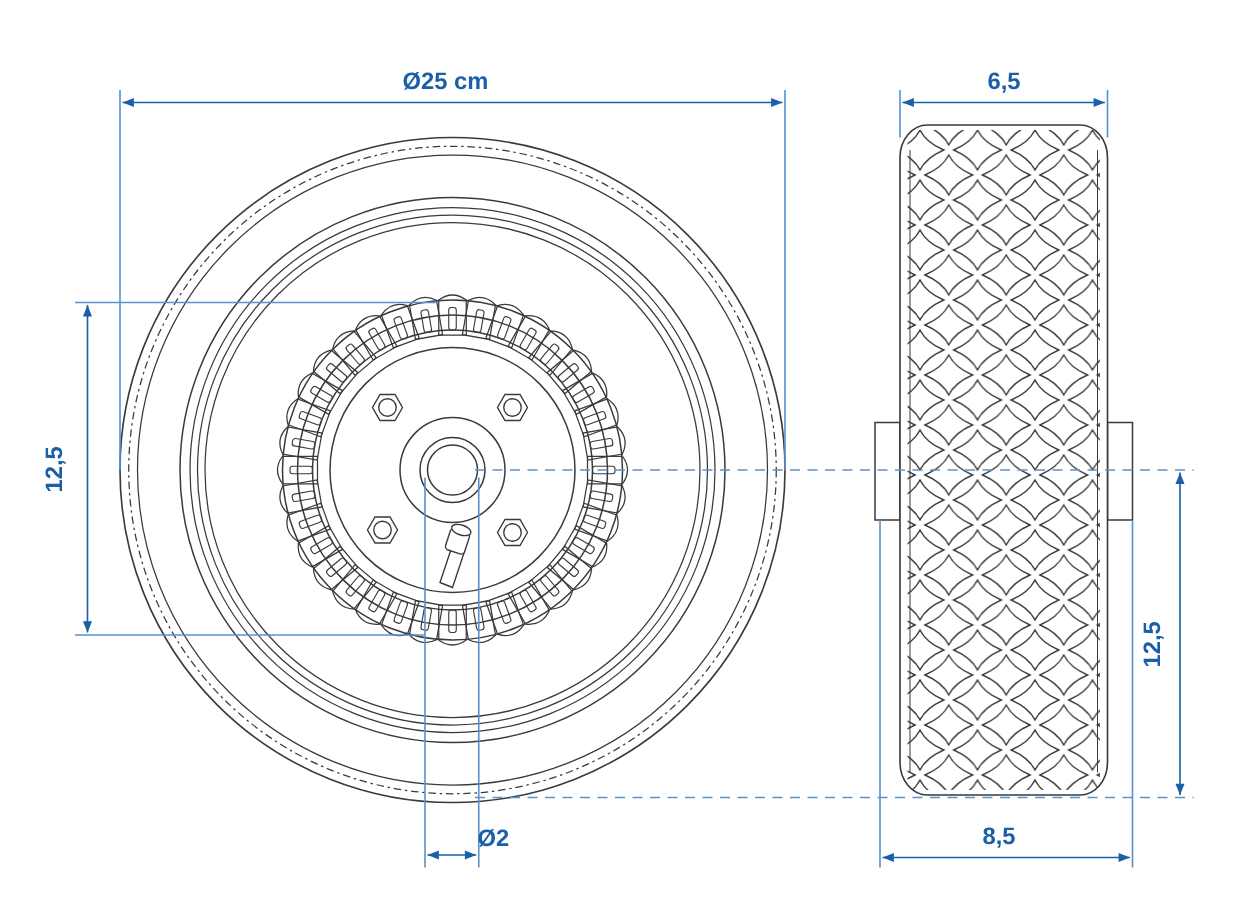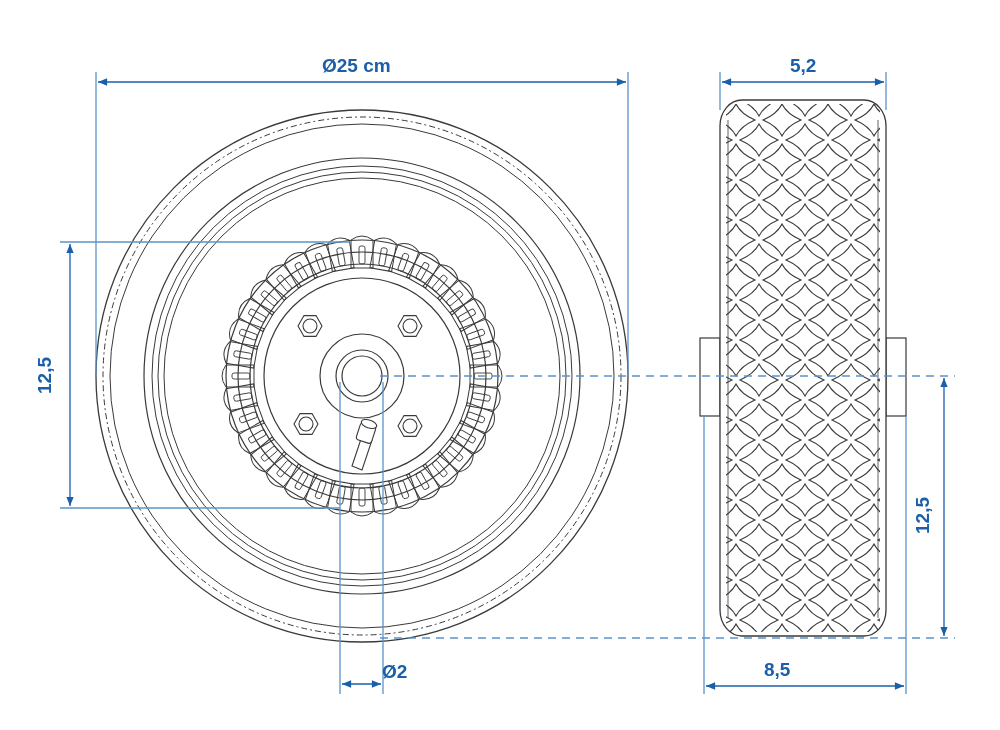--- a/index.html
+++ b/index.html
@@ -268,16 +268,16 @@
       <line x1="944" y1="378" x2="944" y2="636" stroke="#1a5fa8" marker-start="url(#arr)" marker-end="url(#arr)"></line>
 
       <line x1="380" y1="376" x2="955" y2="376" stroke-dasharray="8 6"></line>
       <line x1="380" y1="638" x2="955" y2="638" stroke-dasharray="8 6"></line>
     </g>
   </svg>
 
   <div class="dim-label" style="left:322px; top:56px;">Ø25 cm</div>
   <div class="dim-label vert" style="left:26px; top:366px;">12,5</div>
   <div class="dim-label" style="left:346px; top:662px;margin-left:36px;">Ø2</div>
-  <div class="dim-label" style="left:790px; top:56px;">5,2</div>
-  <div class="dim-label" style="left:764px; top:660px;">8,5</div>
+  <div class="dim-label" style="left:790px; top:56px;">6,5</div>
+  <div class="dim-label" style="left:786px; top:660px;">8,5</div>
   <div class="dim-label vert" style="left:904px; top:506px;">12,5</div>
 </div>
 
 </body></html>

